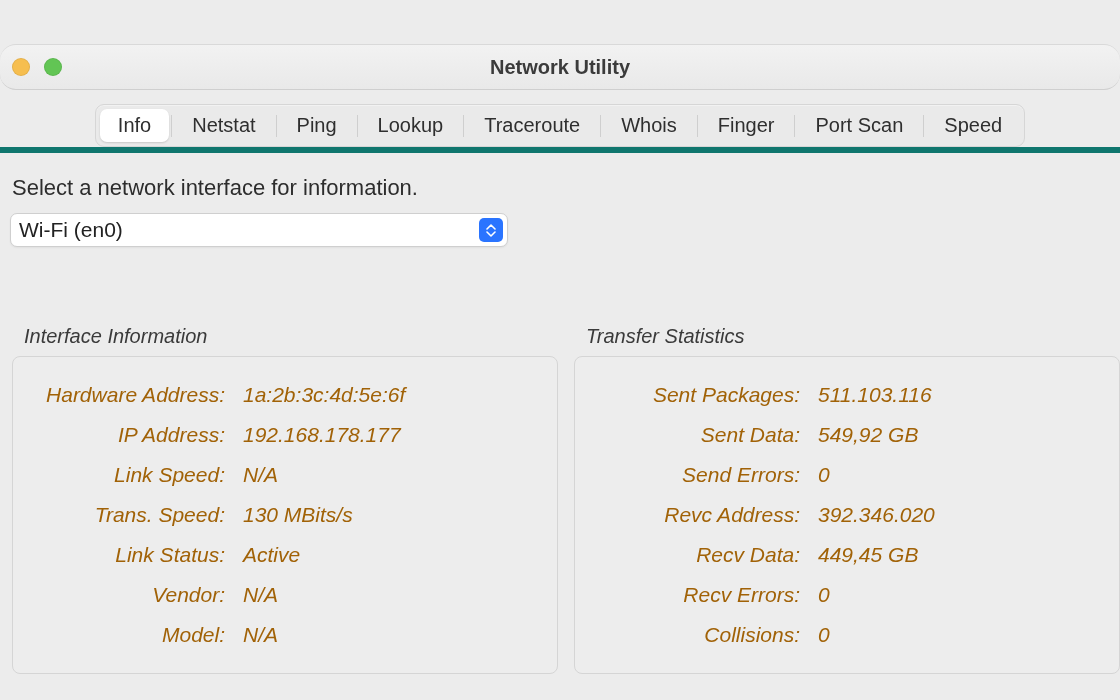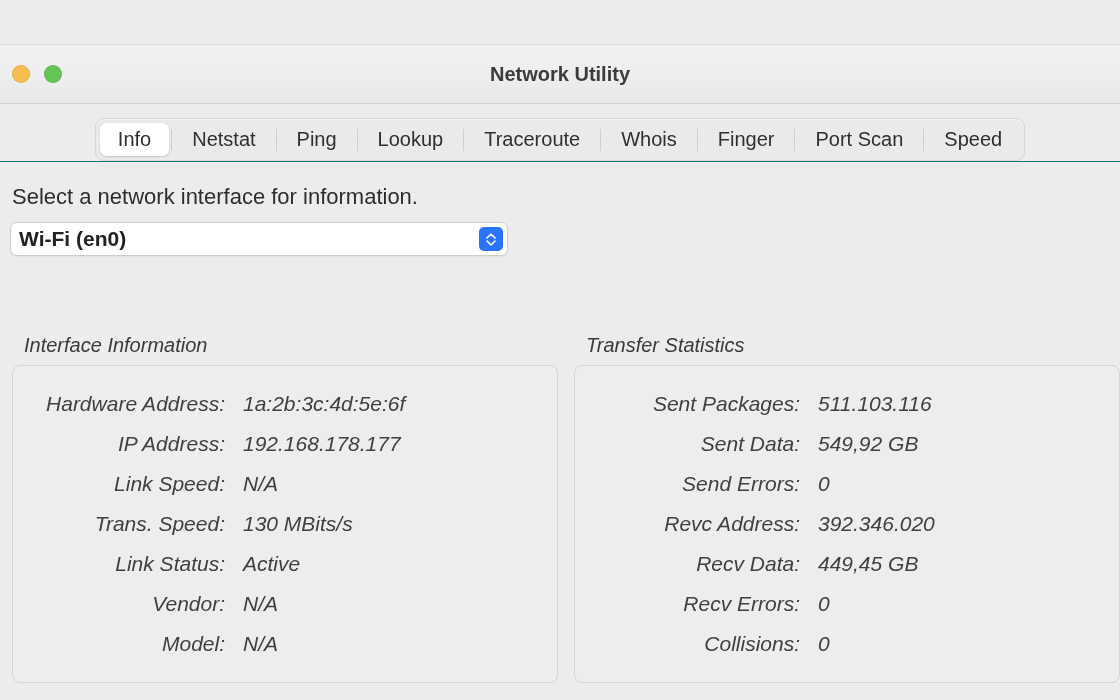--- a/index.html
+++ b/index.html
@@ -9,27 +9,28 @@
     font-family: -apple-system, "Helvetica Neue", Arial, sans-serif;
     background: #ececec;
     color: #272727;
     overflow: hidden;
   }
   .menubar-space {
     height: 44px;
     background: #ececec;
   }
   .titlebar {
-    height: 60px;
+    height: 46px;
     background: linear-gradient(#f2f2f2, #e9e9e9);
     border-top: 1px solid #d9d9d9;
     border-bottom: 1px solid #cfcfcf;
     display: flex;
     align-items: center;
     position: relative;
+    border-radius: 16px;
   }
   .traffic-lights {
     position: absolute;
     left: 12px;
     top: 50%;
     transform: translateY(-50%);
     display: flex;
     gap: 14px;
   }
   .tl {
@@ -44,21 +45,21 @@
     text-align: center;
     font-size: 20px;
     font-weight: 700;
     color: #3b3b3b;
   }
 
   .tabbar-wrap {
     padding: 14px 0 0 0;
     display: flex;
     justify-content: center;
-    border-bottom: 1px solid #0f766e;
+    border-bottom: 6px solid #0f766e;
     background: #ececec;
   }
   .tabbar {
     display: flex;
     align-items: center;
     background: #eaeaea;
     border: 1px solid #d6d6d6;
     border-radius: 9px;
     padding: 4px;
     box-shadow: inset 0 1px 0 rgba(255,255,255,0.4);
@@ -99,21 +100,20 @@
     min-width: 498px;
     height: 34px;
     box-shadow: 0 1px 2px rgba(0,0,0,0.05);
     padding: 0 4px 0 8px;
     margin-left: -2px;
   }
   .select-value {
     flex: 1;
     font-size: 21px;
     color: #222;
-    font-weight: bold;
   }
   .select-stepper {
     width: 24px;
     height: 24px;
     background: #2a74ff;
     border-radius: 5px;
     display: flex;
     flex-direction: column;
     align-items: center;
     justify-content: center;
@@ -141,21 +141,21 @@
     border: 1px solid #d5d5d5;
     border-radius: 8px;
     padding: 18px 22px;
     min-height: 310px;
   }
   .kv {
     display: flex;
     align-items: baseline;
     gap: 18px;
     font-size: 21px;
-    color: #404040;
+    color: #a16207;
     padding: 8px 0;
   }
   .kv .k {
     flex: 0 0 190px;
     text-align: right;
   }
   .group-right .kv .k {
     flex: 0 0 158px;
     margin-left: 45px;
   }

